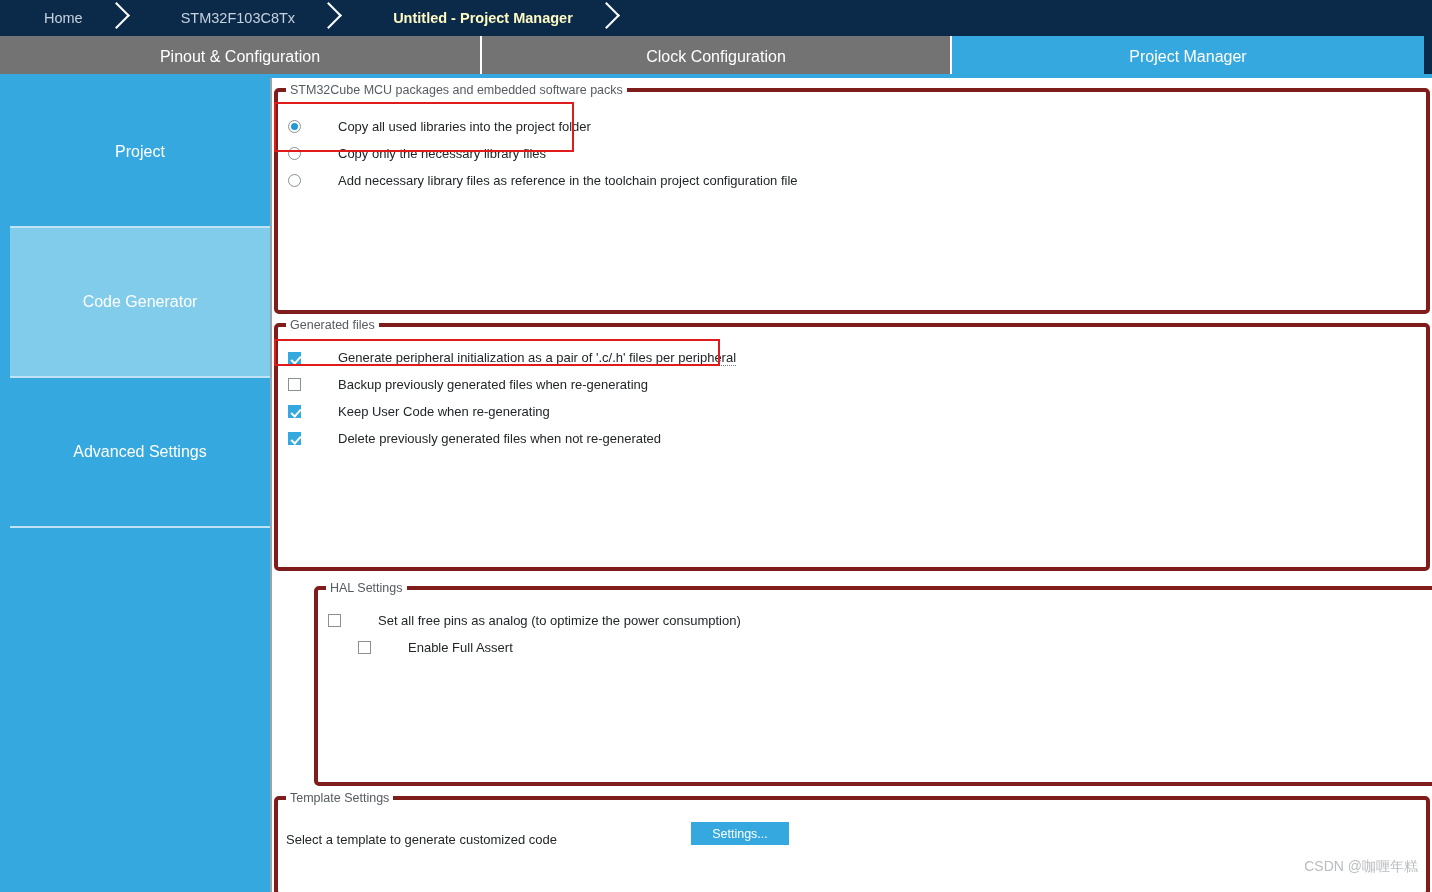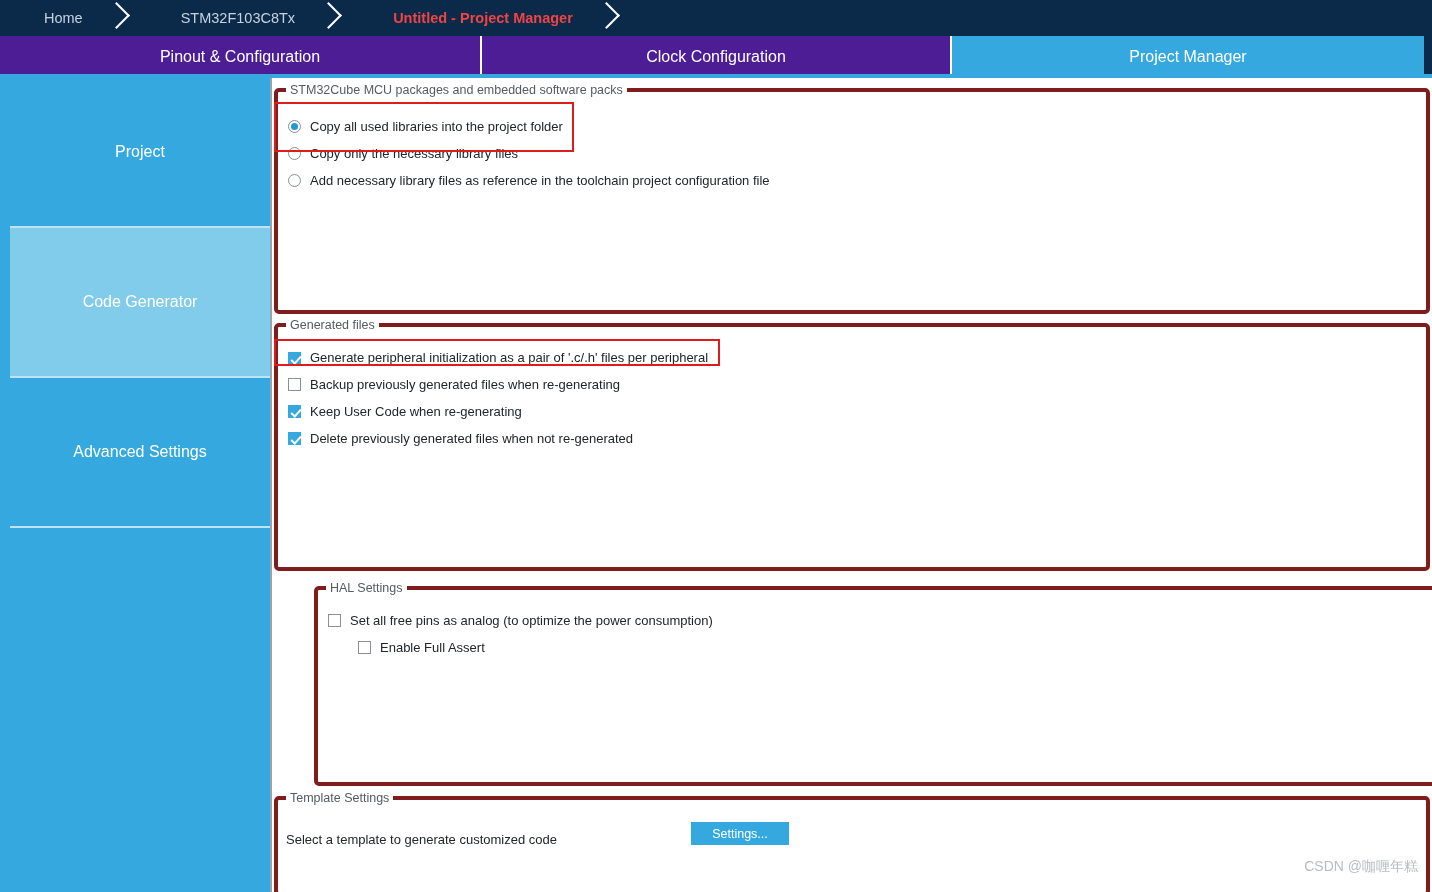--- a/index.html
+++ b/index.html
@@ -17,21 +17,21 @@
     background: #0b2a4a;
     display: flex; align-items: center;
   }
   .crumb {
     display: flex; align-items: center; height: 36px; padding-left: 28px;
   }
   .crumb-label {
     color: #c6d2de; font-size: 14.5px; white-space: nowrap;
     padding: 0 16px;
   }
-  .crumb.active .crumb-label { color: #ef4444; font-weight: bold; }
+  .crumb.active .crumb-label { color: #fef9c3; font-weight: bold; }
   .crumb-sep {
     width: 38px; height: 36px; flex: 0 0 38px;
     position: relative;
   }
   .crumb-sep::before {
     content: "";
     position: absolute; left: 8px; top: 6px;
     width: 17px; height: 17px;
     border-top: 2px solid #ffffff;
     border-right: 2px solid #ffffff;
@@ -41,21 +41,21 @@
   
   .tab-bar {
     position: absolute; left: 0; top: 36px; width: 1432px; height: 42px;
     background: #0b2a4a;
     display: flex;
   }
   .tab {
     height: 42px;
     display: flex; align-items: center; justify-content: center;
     color: #ffffff; font-size: 16px;
-    background: #4c1d95;
+    background: #737373;
     border-right: 2px solid #ffffff;
     cursor: default;
   }
   .tab.active { background: #35a8df; }
   .tab-stub {
     flex: 1 1 auto; height: 42px; background: #0b2a4a;
   }
   .tab-underline {
     position: absolute; left: 0; top: 74px; width: 1432px; height: 4px;
     background: #35a8df;
@@ -106,20 +106,21 @@
     font-size: 12.5px; color: #555b61;
     white-space: nowrap;
   }
 
   .opt-row {
     position: absolute;
     display: flex; align-items: center;
     font-size: 13px; color: #222629;
     white-space: nowrap;
     cursor: default;
+    gap: 28px;
   }
   .opt-label { margin-left: 9px; }
   .opt-label.focus {
     border-bottom: 1px dotted #777;
   }
 
   
   .radio {
     width: 13px; height: 13px; flex: 0 0 13px;
     border: 1px solid #8a9096; border-radius: 50%;

